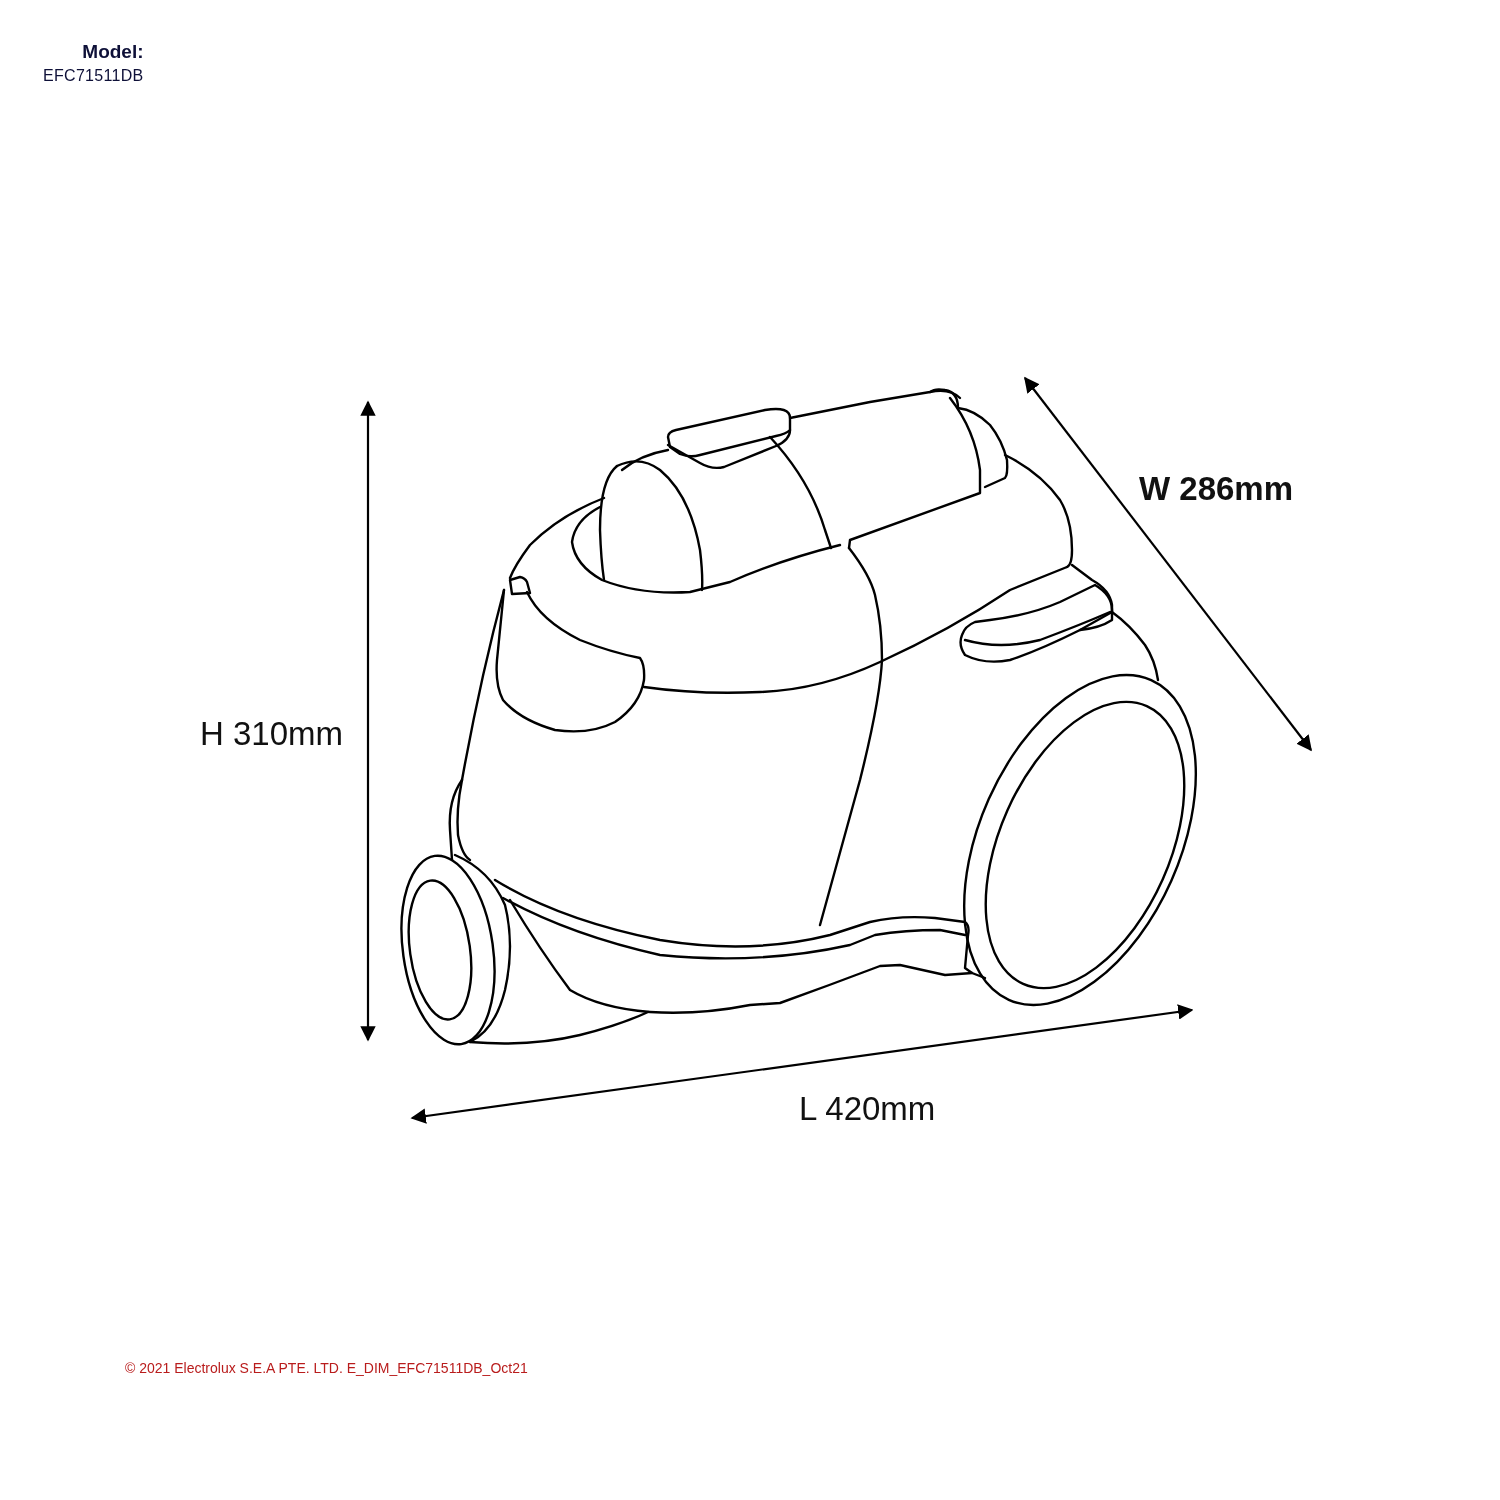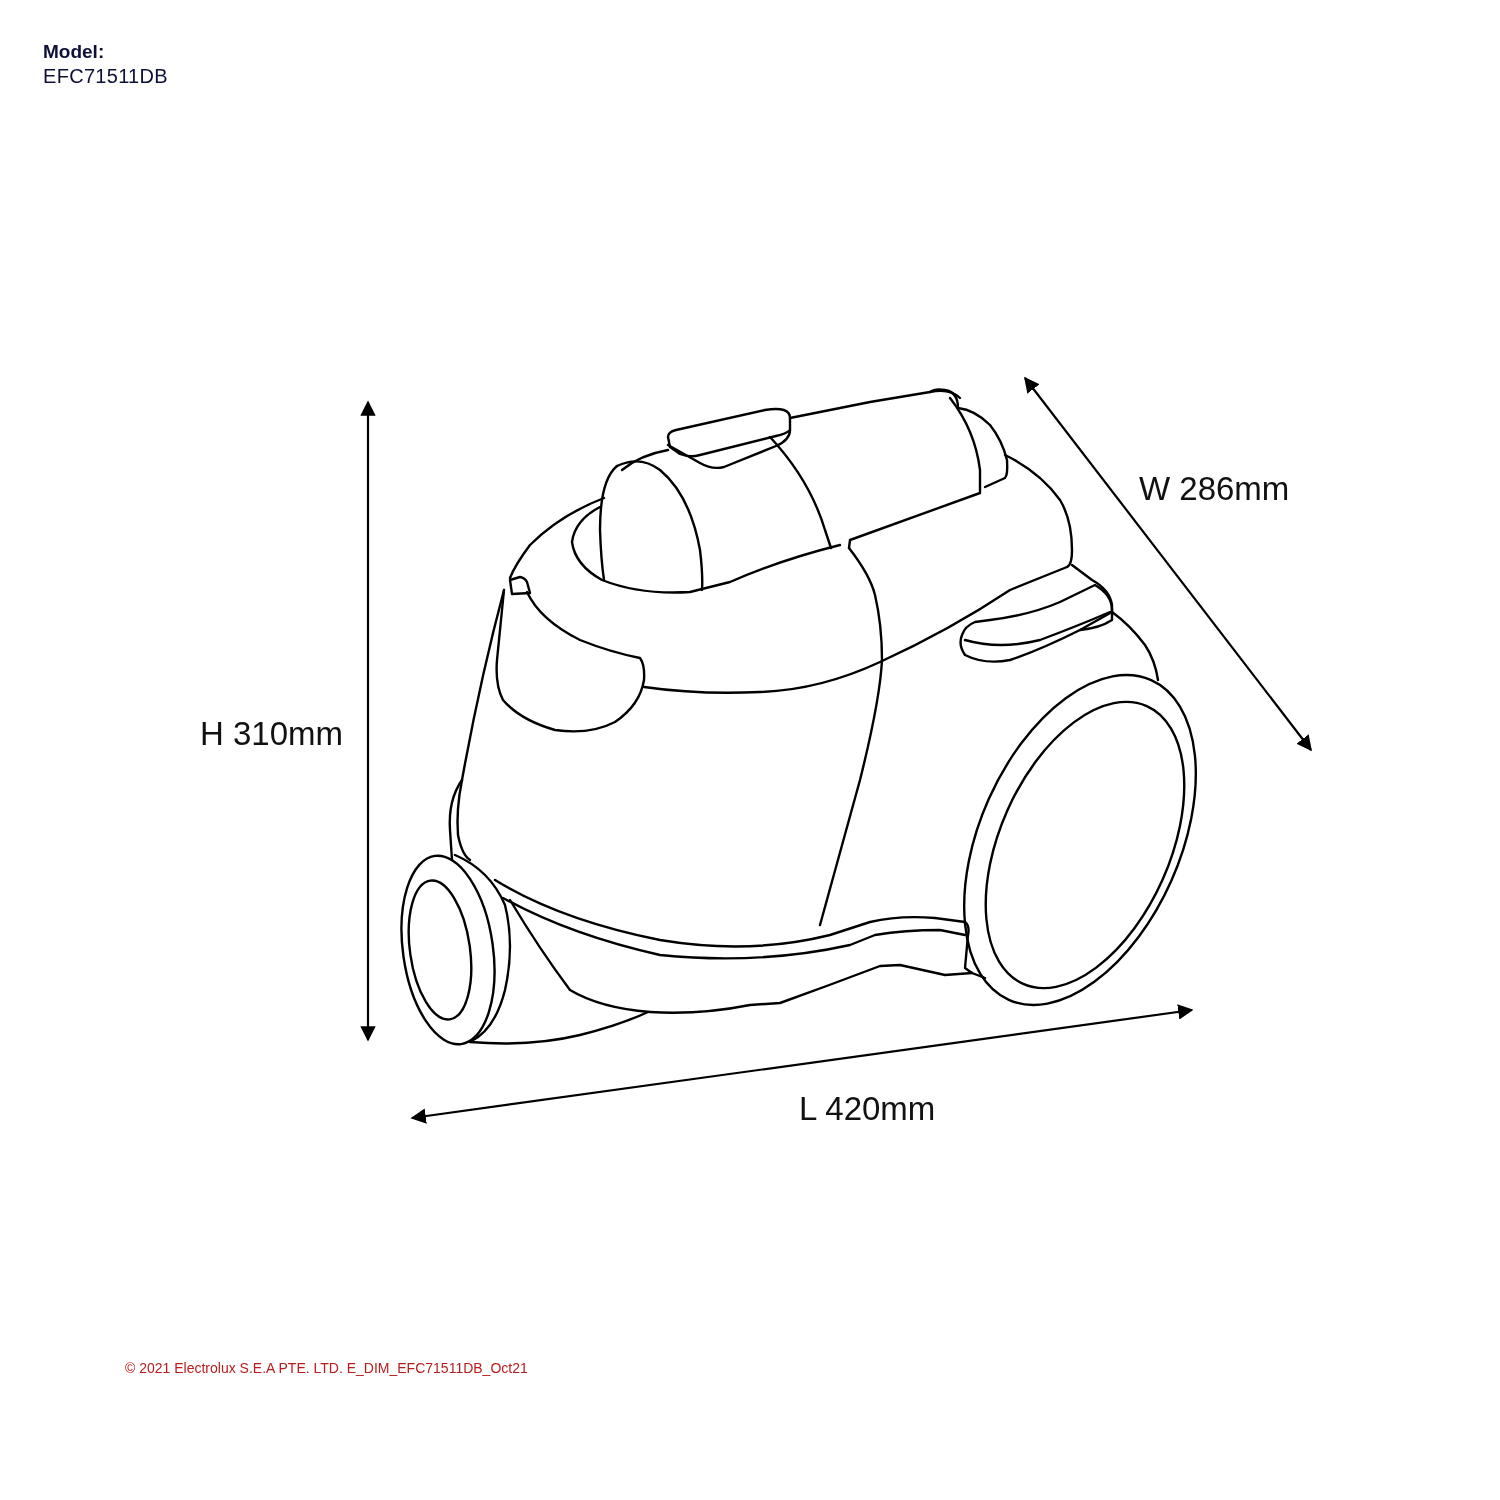--- a/index.html
+++ b/index.html
@@ -1,24 +1,24 @@
 <!DOCTYPE html>
 <html><head>
   <meta charset="utf-8">
   <style>
     html, body { margin: 0; padding: 0; background: #ffffff; }
     body { width: 1500px; height: 1500px; position: relative; overflow: hidden;
            font-family: "Liberation Sans", "DejaVu Sans", sans-serif; }
     .model-block { position: absolute; left: 43px; top: 40px; color: #0e1038; }
-    .model-label { font-weight: bold; font-size: 19px; line-height: 24px; }
-    .model-value { font-size: 20px; line-height: 24px; letter-spacing: 0.3px; }
+    .model-label { font-weight: bold; font-size: 19px; line-height: 24px; text-align: right; }
+    .model-value { font-size: 16px; line-height: 24px; letter-spacing: 0.3px; }
     .drawing { position: absolute; left: 0; top: 0; width: 1500px; height: 1500px; }
     .dim-label { position: absolute; font-size: 33px; color: #111; white-space: nowrap; }
     .dim-h { left: 200px; top: 715px; }
-    .dim-w { left: 1139px; top: 470px; }
+    .dim-w { left: 1139px; top: 470px; font-weight: bold; }
     .dim-l { left: 799px; top: 1090px; }
     .footer { position: absolute; left: 125px; top: 1360px; font-size: 14px; color: #b91c1c; }
   </style>
 </head>
 <body>
 
 <div class="model-block">
   <div class="model-label">Model:</div>
   <div class="model-value">EFC71511DB</div>
 </div>

